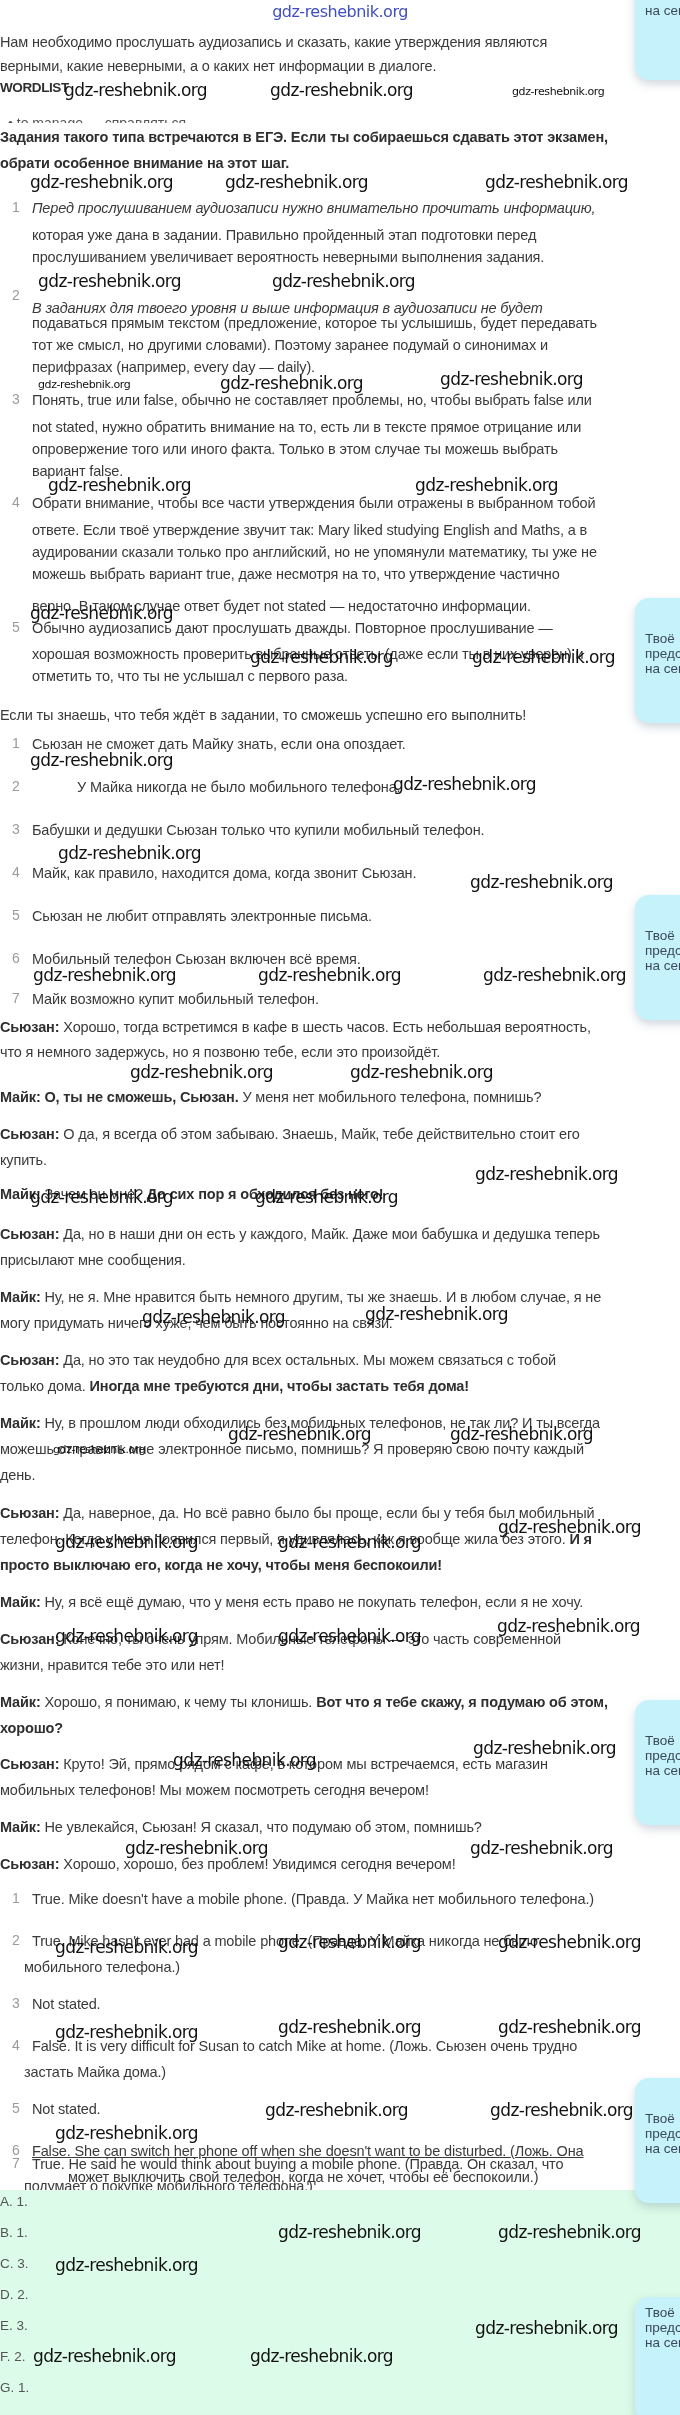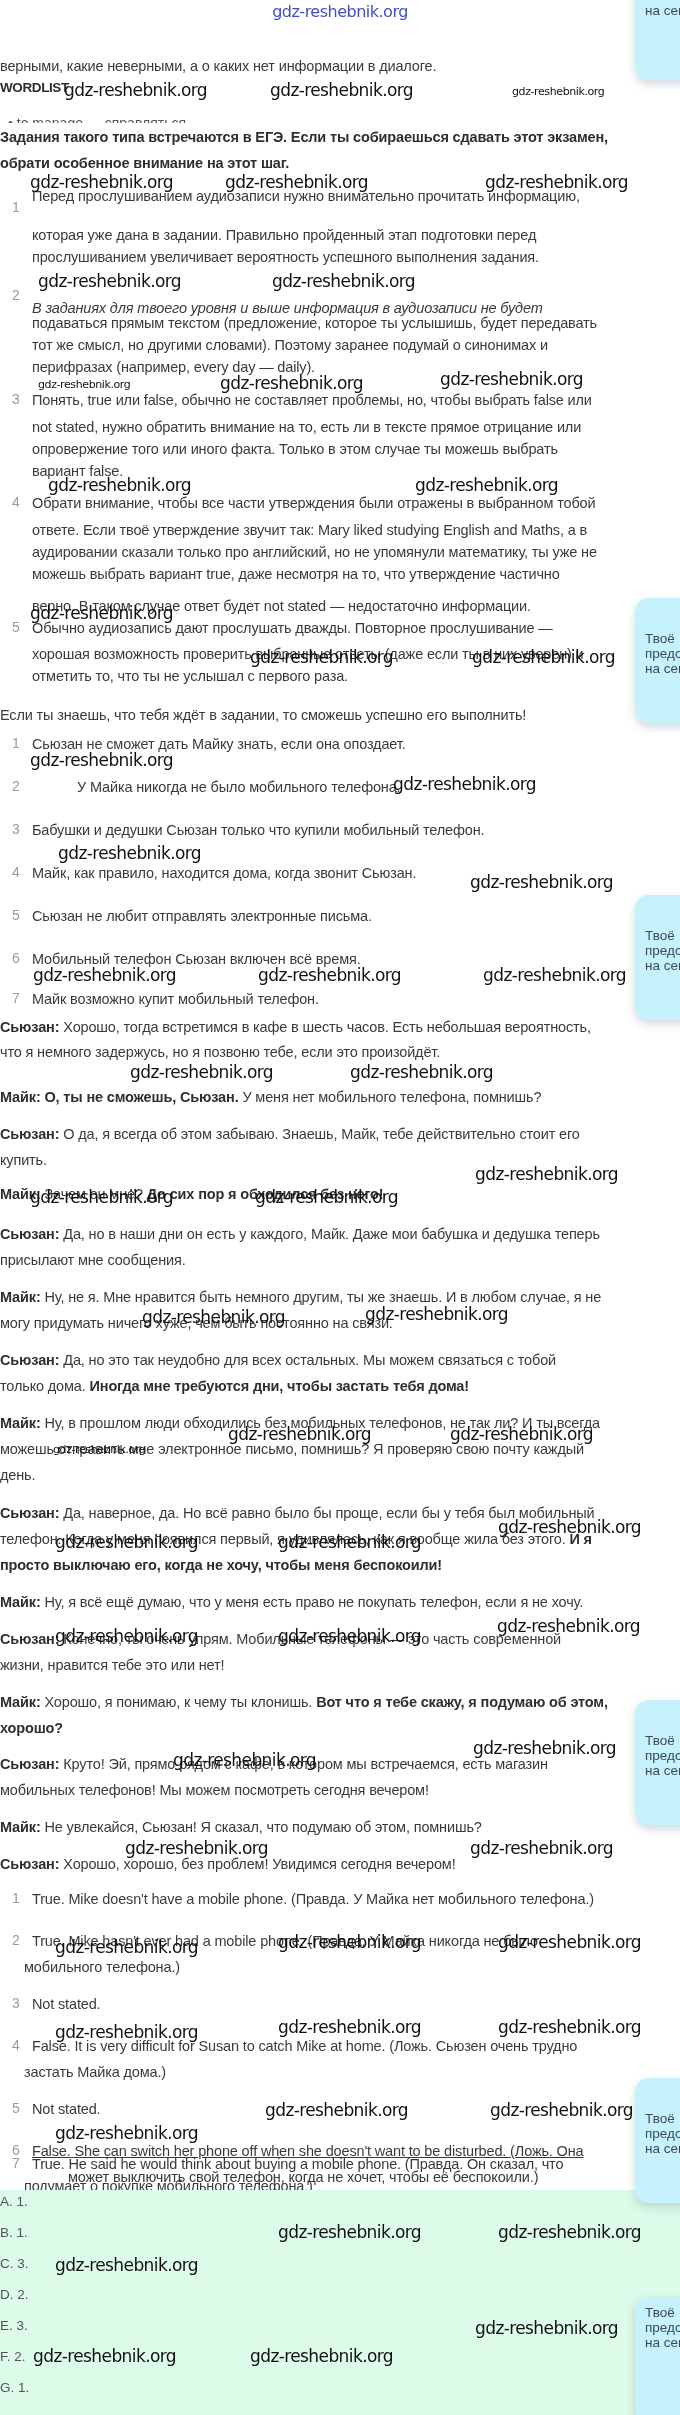--- a/index.html
+++ b/index.html
@@ -48,32 +48,33 @@
     }
     .ans { position: absolute; left: 0; font-size: 13.5px; color: #555; }
   </style>
 </head>
 <body>
 
 <div class="page">
 
   <div class="wm-top">gdz-reshebnik.org</div>
 
+  <p class="p" style="top:30px;">Нам необходимо прослушать аудиозапись и сказать, какие утверждения являются</p>
   <p class="p" style="top:54px;">верными, какие неверными, а о каких нет информации в диалоге.</p>
   <div class="wordlist">WORDLIST</div>
   <div class="cut-line">• to manage — справляться</div>
 
   <p class="p bold" style="top:151px;">обрати особенное внимание на этот шаг.</p>
   <p class="p bold" style="top:125px;">Задания такого типа встречаются в ЕГЭ. Если ты собираешься сдавать этот экзамен,</p>
 
   <div>
     <span class="num" style="top:199px;">1</span>
-    <p class="p ind" style="top:184px;">Перед прослушиванием аудиозаписи нужно внимательно прочитать информацию,</p>
+    <p class="p ind" style="top:196px;font-style:italic;">Перед прослушиванием аудиозаписи нужно внимательно прочитать информацию,</p>
     <p class="p ind" style="top:223px;">которая уже дана в задании. Правильно пройденный этап подготовки перед</p>
-    <p class="p ind" style="top:245px;">прослушиванием увеличивает вероятность успешного выполнения задания.</p>
+    <p class="p ind" style="top:245px;">прослушиванием увеличивает вероятность неверными выполнения задания.</p>
 
     <span class="num" style="top:287px;">2</span>
     <p class="p ind" style="top:296px;font-style:italic;">В заданиях для твоего уровня и выше информация в аудиозаписи не будет</p>
     <p class="p ind" style="top:311px;">подаваться прямым текстом (предложение, которое ты услышишь, будет передавать</p>
     <p class="p ind" style="top:333px;">тот же смысл, но другими словами). Поэтому заранее подумай о синонимах и</p>
     <p class="p ind" style="top:355px;">перифразах (например, every day — daily).</p>
 
     <span class="num" style="top:391px;">3</span>
     <p class="p ind" style="top:388px;">Понять, true или false, обычно не составляет проблемы, но, чтобы выбрать false или</p>
     <p class="p ind" style="top:415px;">not stated, нужно обратить внимание на то, есть ли в тексте прямое отрицание или</p>

